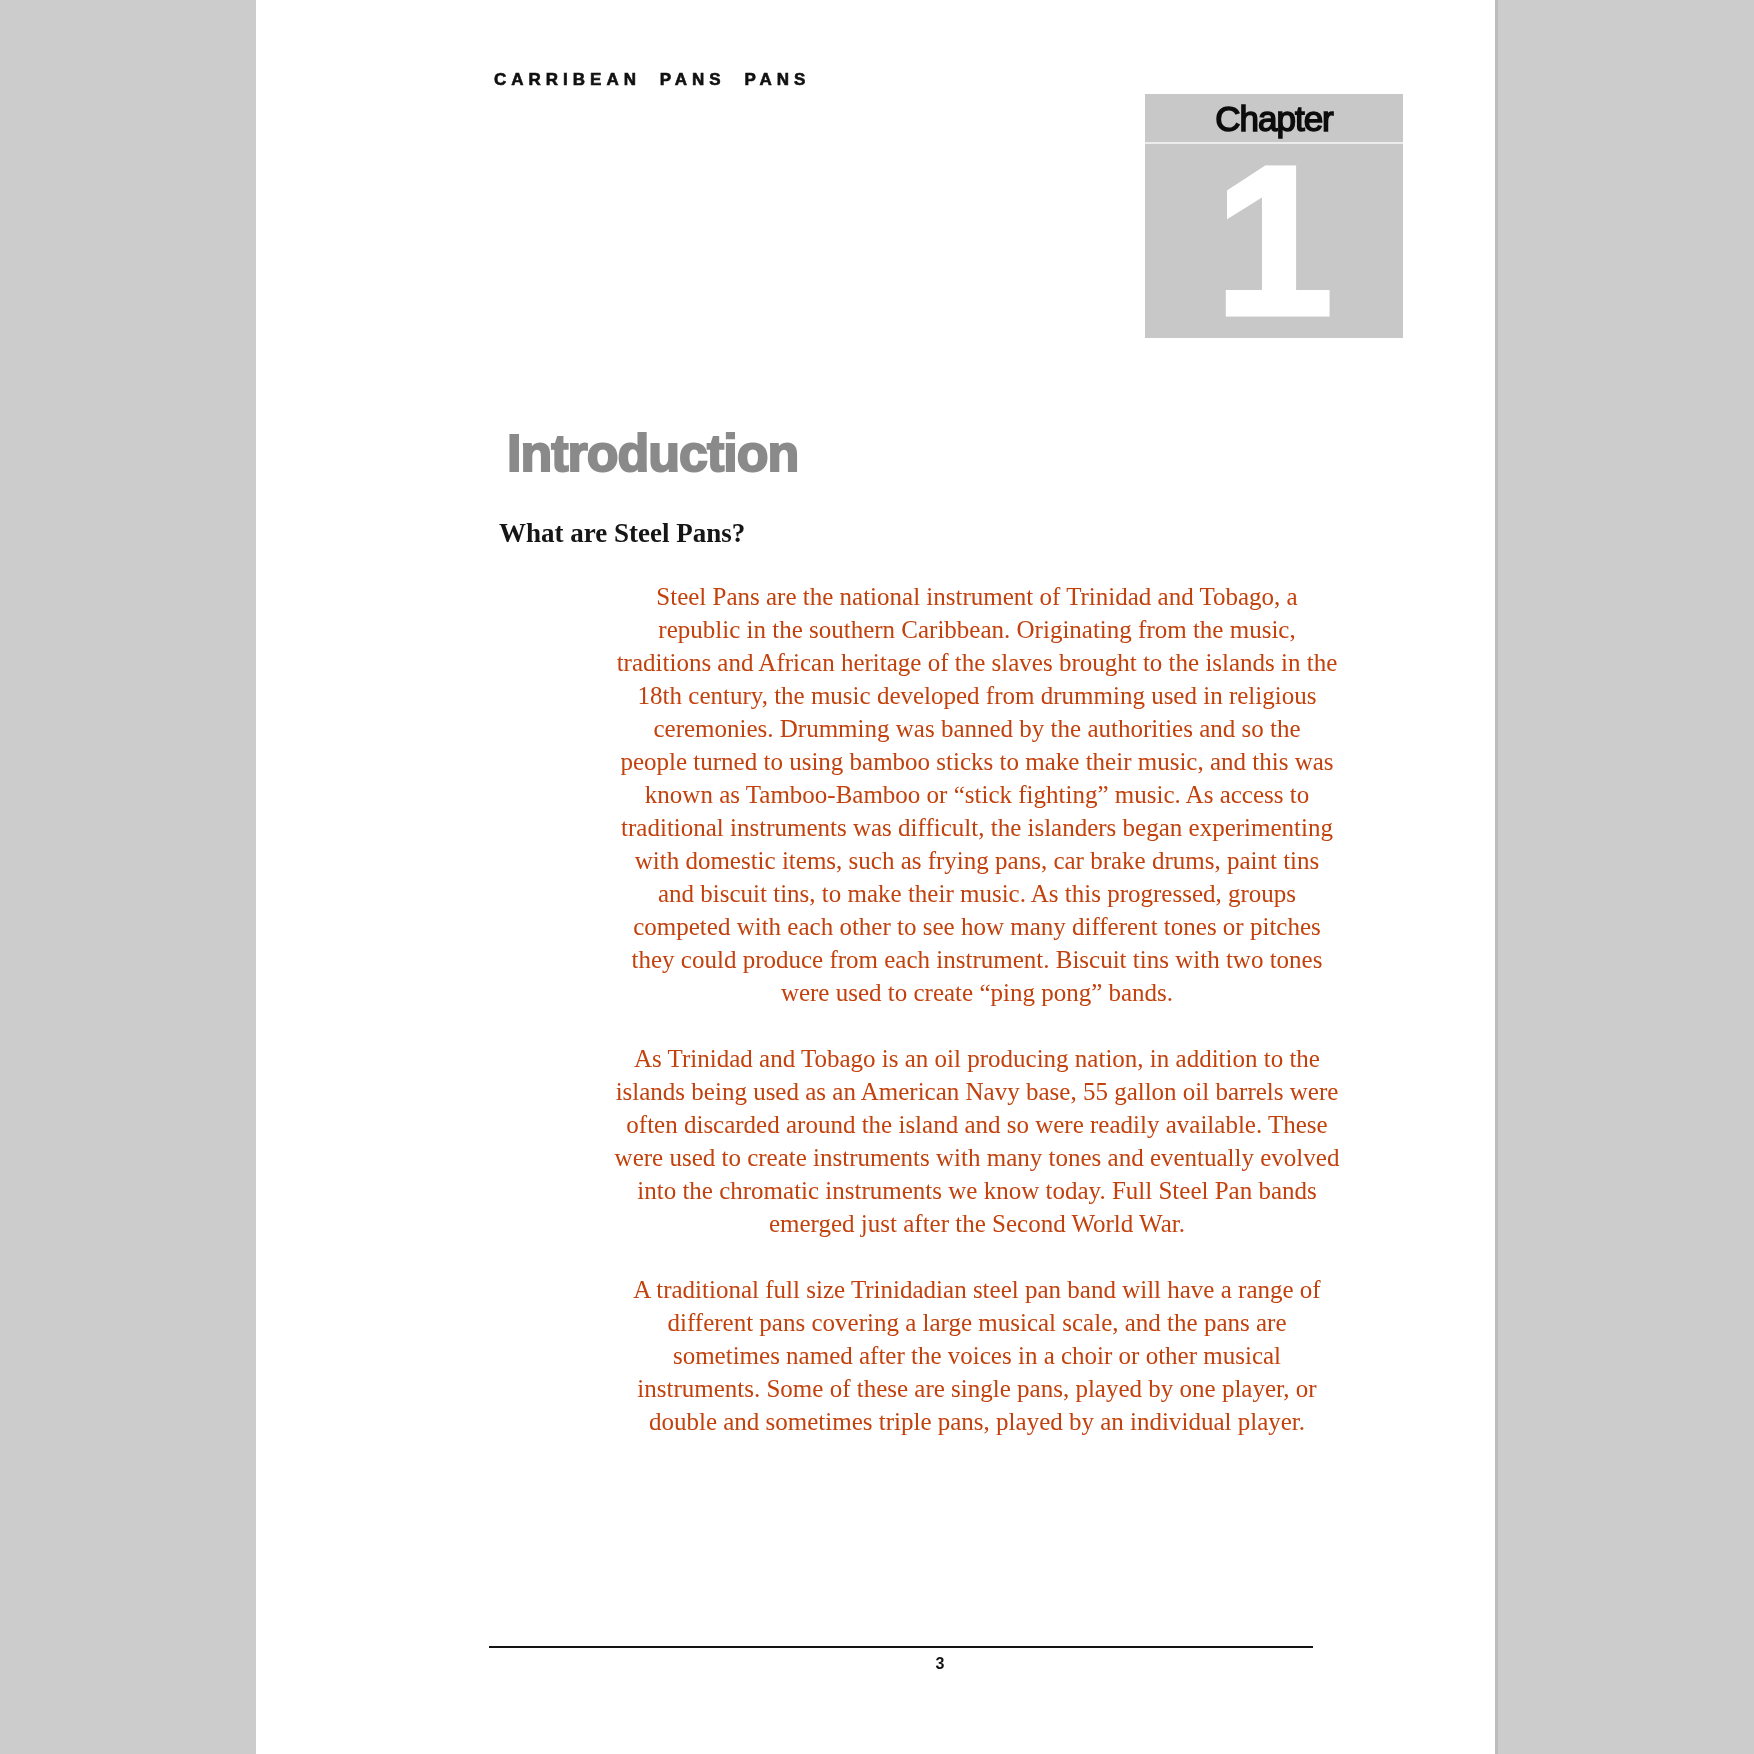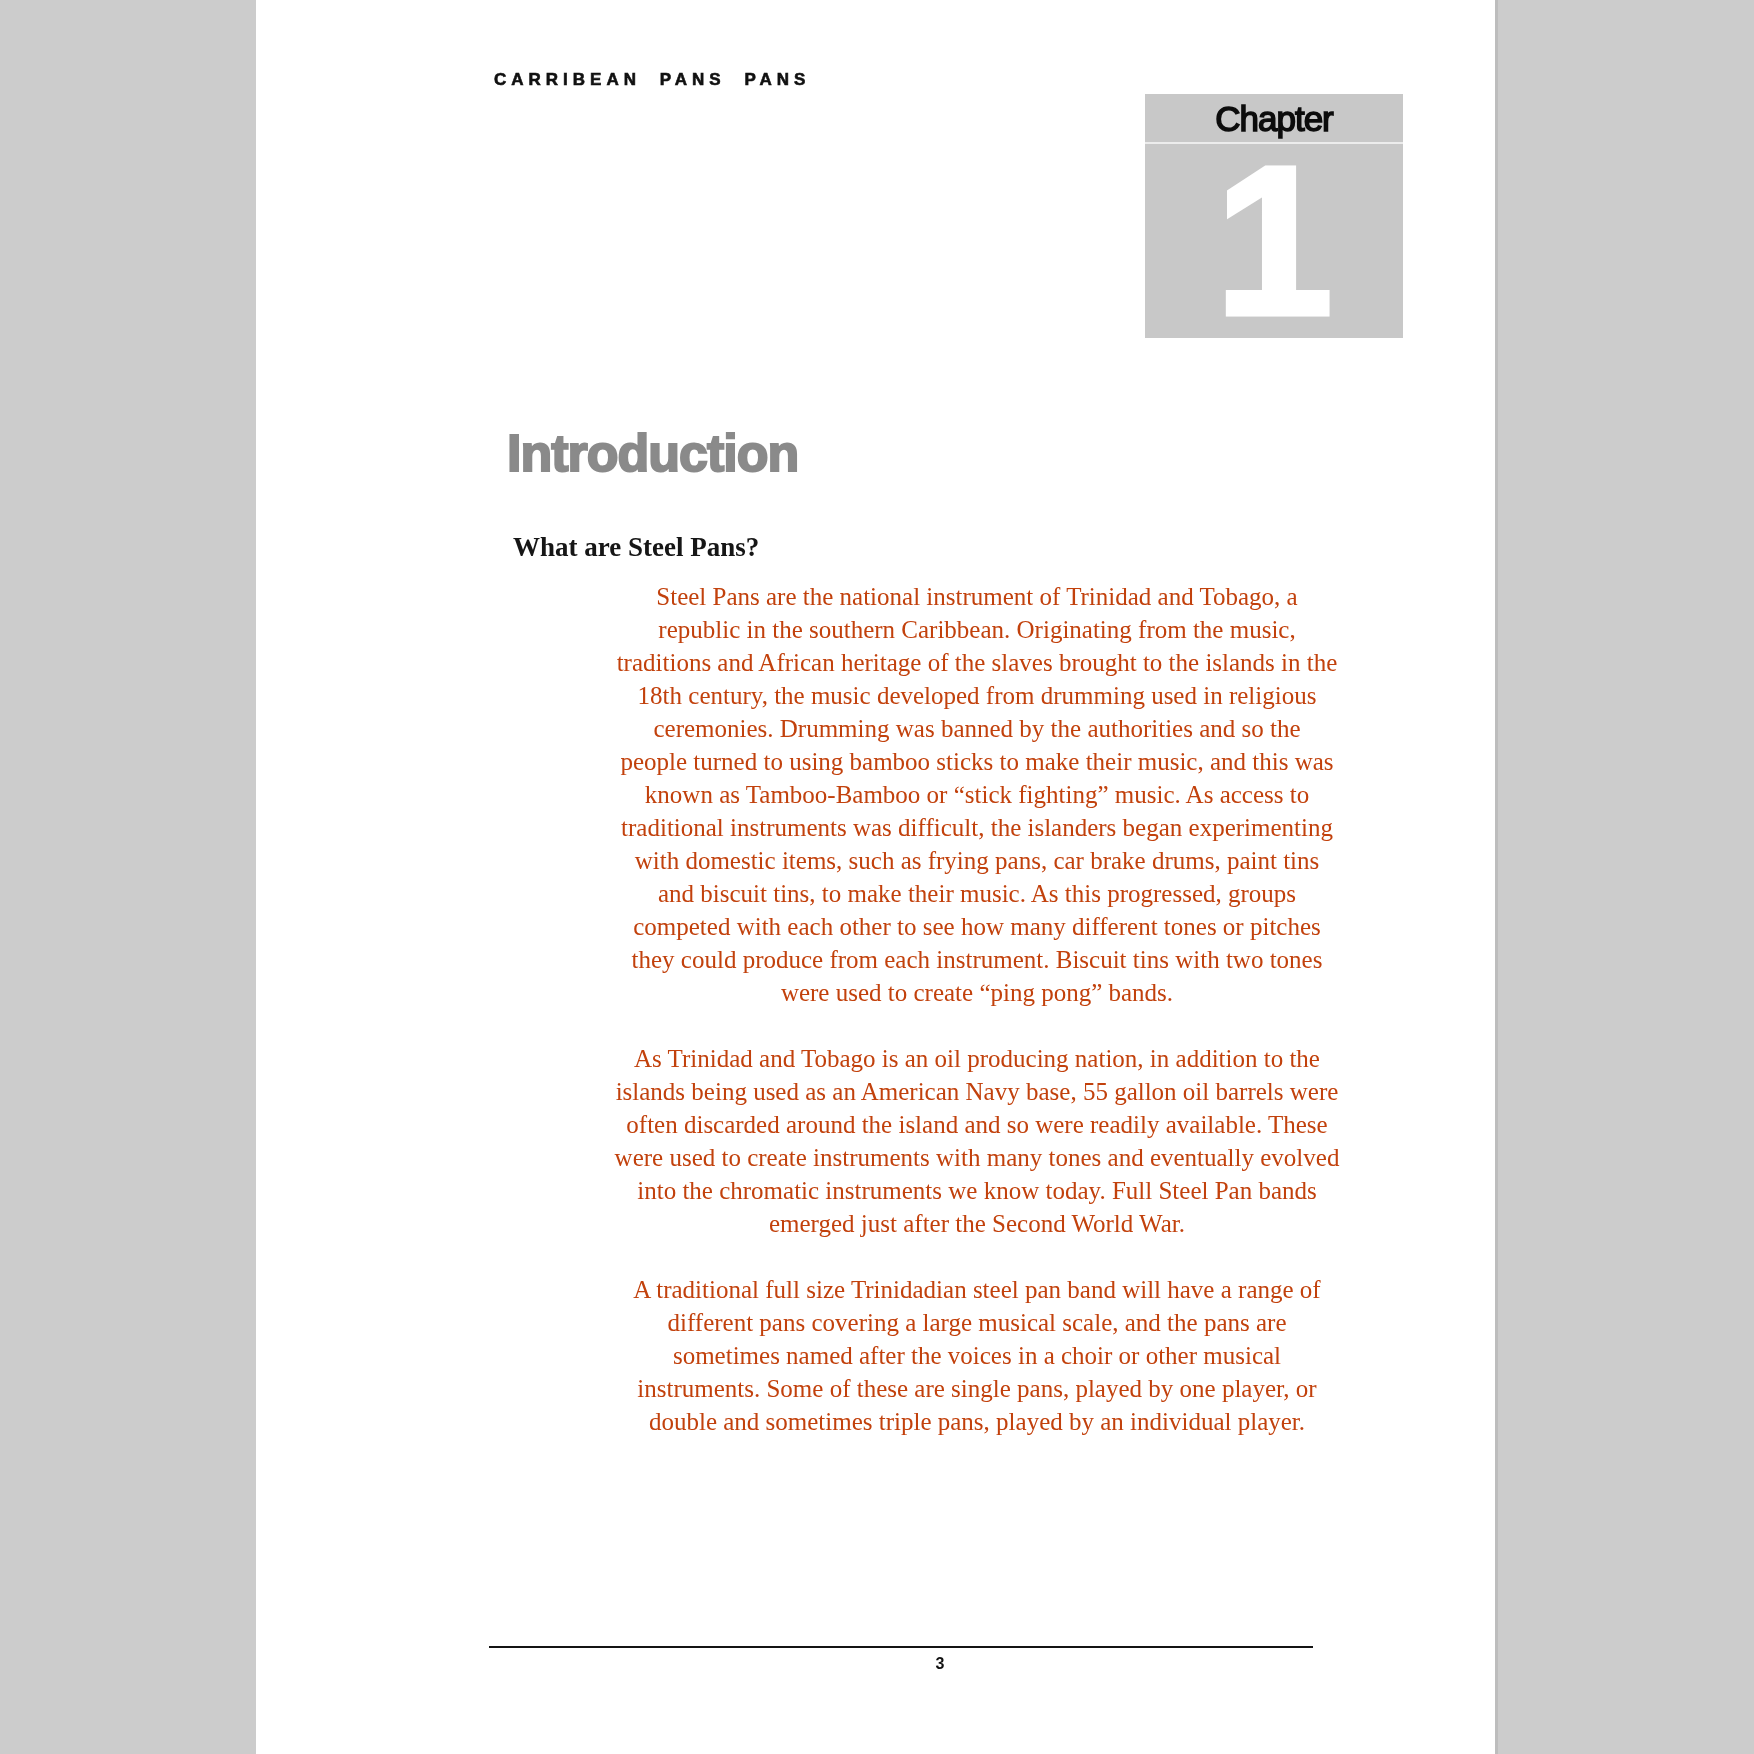--- a/index.html
+++ b/index.html
@@ -85,21 +85,21 @@
     font-weight: bold;
     letter-spacing: -1px;
     color: #8a8a8a;
     -webkit-text-stroke: 2px #8a8a8a;
     white-space: nowrap;
   }
   .section-heading {
     position: absolute;
     left: 241px;
     top: 517px;
-    margin: 16px;
+    margin: 2px;
     font-family: "Liberation Serif", serif;
     font-size: 27px;
     line-height: 28px;
     font-weight: bold;
     color: #161616;
     white-space: nowrap;
   }
   .body-text {
     position: absolute;
     left: 241px;

